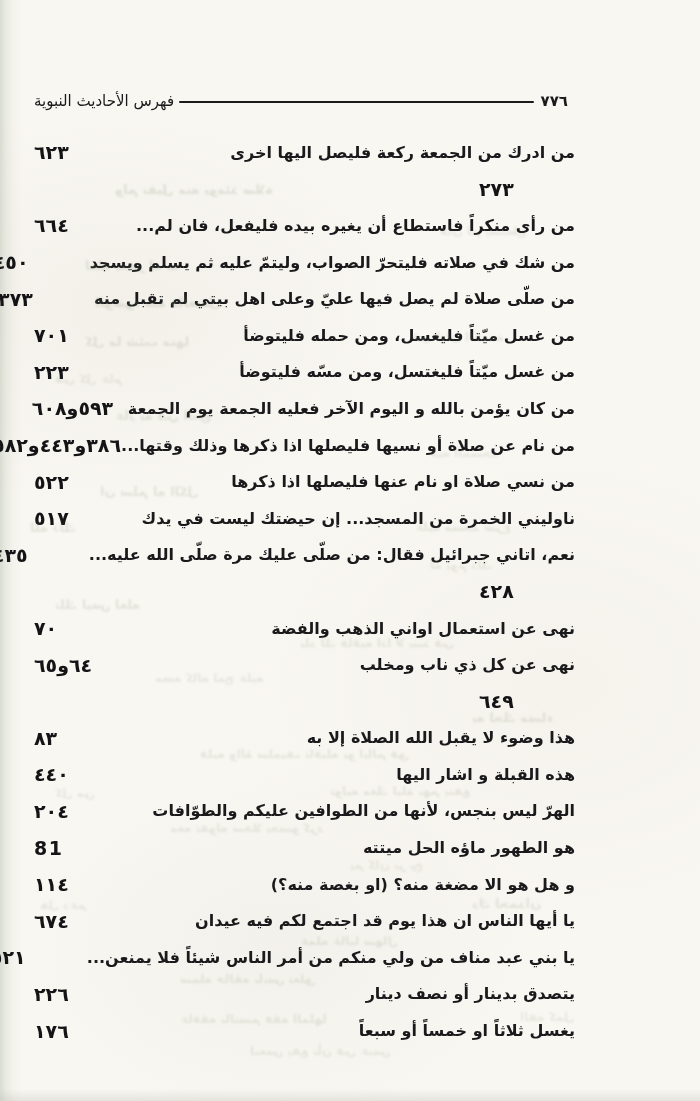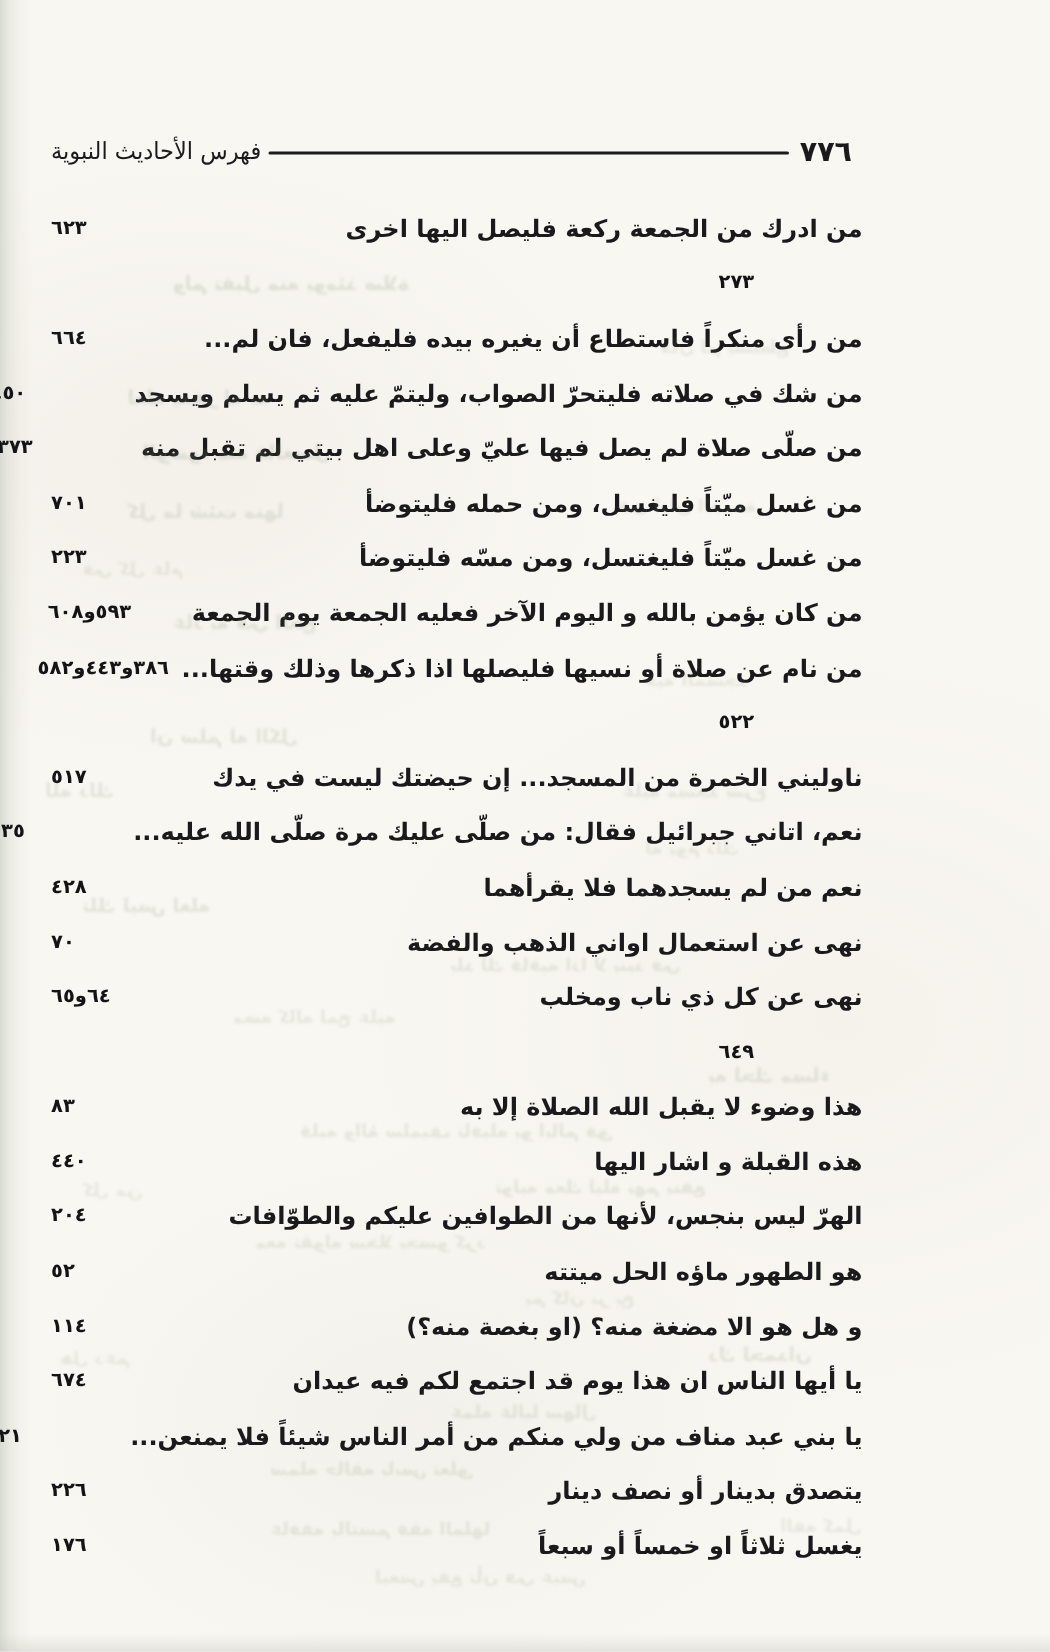--- a/index.html
+++ b/index.html
@@ -25,21 +25,21 @@
     content:"";position:absolute;left:0;right:0;bottom:0;height:12px;pointer-events:none;
     background:linear-gradient(180deg,transparent,rgba(190,192,182,.35));
   }
 
   
   .header{
     position:absolute;top:86px;left:34px;width:534px;height:30px;
     display:flex;direction:rtl;align-items:center;
   }
   .header .pagenum{
-    font-size:19px;font-weight:700;letter-spacing:1px;white-space:nowrap;
+    font-size:15px;font-weight:700;letter-spacing:1px;white-space:nowrap;
   }
   .header .rule{
     flex:1;height:2.5px;background:#1b1b1b;border-radius:2px;
     margin:2px 7px 0 5px;align-self:center;
   }
   .header .title{
     font-size:15px;font-weight:400;white-space:nowrap;
     transform:scaleY(1.05);
   }
 
@@ -50,21 +50,21 @@
   }
   .row{
     height:36.6px;display:flex;direction:rtl;
     justify-content:space-between;align-items:center;
   }
   .txt{
     font-size:16px;font-weight:700;white-space:nowrap;
     color:#1a1a1c;letter-spacing:0;
   }
   .num{
-    font-size:13px;font-weight:700;letter-spacing:1.5px;white-space:nowrap;
+    font-size:19px;font-weight:700;letter-spacing:1.5px;white-space:nowrap;
     color:#141416;min-width:96px;text-align:left;
   }
 
   
   .ghost{
     position:absolute;direction:rtl;white-space:nowrap;
     transform:scaleX(-1);
     filter:blur(1.1px);
     color:rgba(122,138,112,1);
     font-weight:600;pointer-events:none;
@@ -111,32 +111,32 @@
       </div>
       <div class="row">
         <span class="txt">من كان يؤمن بالله و اليوم الآخر فعليه الجمعة يوم الجمعة</span>
         <span class="num">٥٩٣و٦٠٨</span>
       </div>
       <div class="row">
         <span class="txt">من نام عن صلاة أو نسيها فليصلها اذا ذكرها وذلك وقتها...</span>
         <span class="num">٣٨٦و٤٤٣و٥٨٢</span>
       </div>
       <div class="row">
+        <span class="txt">من نسي صلاة او نام عنها فليصلها اذا ذكرها</span>
         <span class="num">٥٢٢</span>
       </div>
       <div class="row">
         <span class="txt">ناوليني الخمرة من المسجد... إن حيضتك ليست في يدك</span>
         <span class="num">٥١٧</span>
       </div>
       <div class="row">
         <span class="txt">نعم، اتاني جبرائيل فقال: من صلّى عليك مرة صلّى الله عليه...</span>
         <span class="num">٤٣٥</span>
       </div>
       <div class="row">
-        <span class="txt">نعم من لم يسجدهما فلا يقرأهما</span>
         <span class="num">٤٢٨</span>
       </div>
       <div class="row">
         <span class="txt">نهى عن استعمال اواني الذهب والفضة</span>
         <span class="num">٧٠</span>
       </div>
       <div class="row">
         <span class="txt">نهى عن كل ذي ناب ومخلب</span>
         <span class="num">٦٤و٦٥</span>
       </div>
@@ -150,21 +150,21 @@
       <div class="row">
         <span class="txt">هذه القبلة و اشار اليها</span>
         <span class="num">٤٤٠</span>
       </div>
       <div class="row">
         <span class="txt">الهرّ ليس بنجس، لأنها من الطوافين عليكم والطوّافات</span>
         <span class="num">٢٠٤</span>
       </div>
       <div class="row">
         <span class="txt">هو الطهور ماؤه الحل ميتته</span>
-        <span class="num">٥٢</span>
+        <span class="num">81</span>
       </div>
       <div class="row">
         <span class="txt">و هل هو الا مضغة منه؟ (او بغصة منه؟)</span>
         <span class="num">١١٤</span>
       </div>
       <div class="row">
         <span class="txt">يا أيها الناس ان هذا يوم قد اجتمع لكم فيه عيدان</span>
         <span class="num">٦٧٤</span>
       </div>
       <div class="row">

